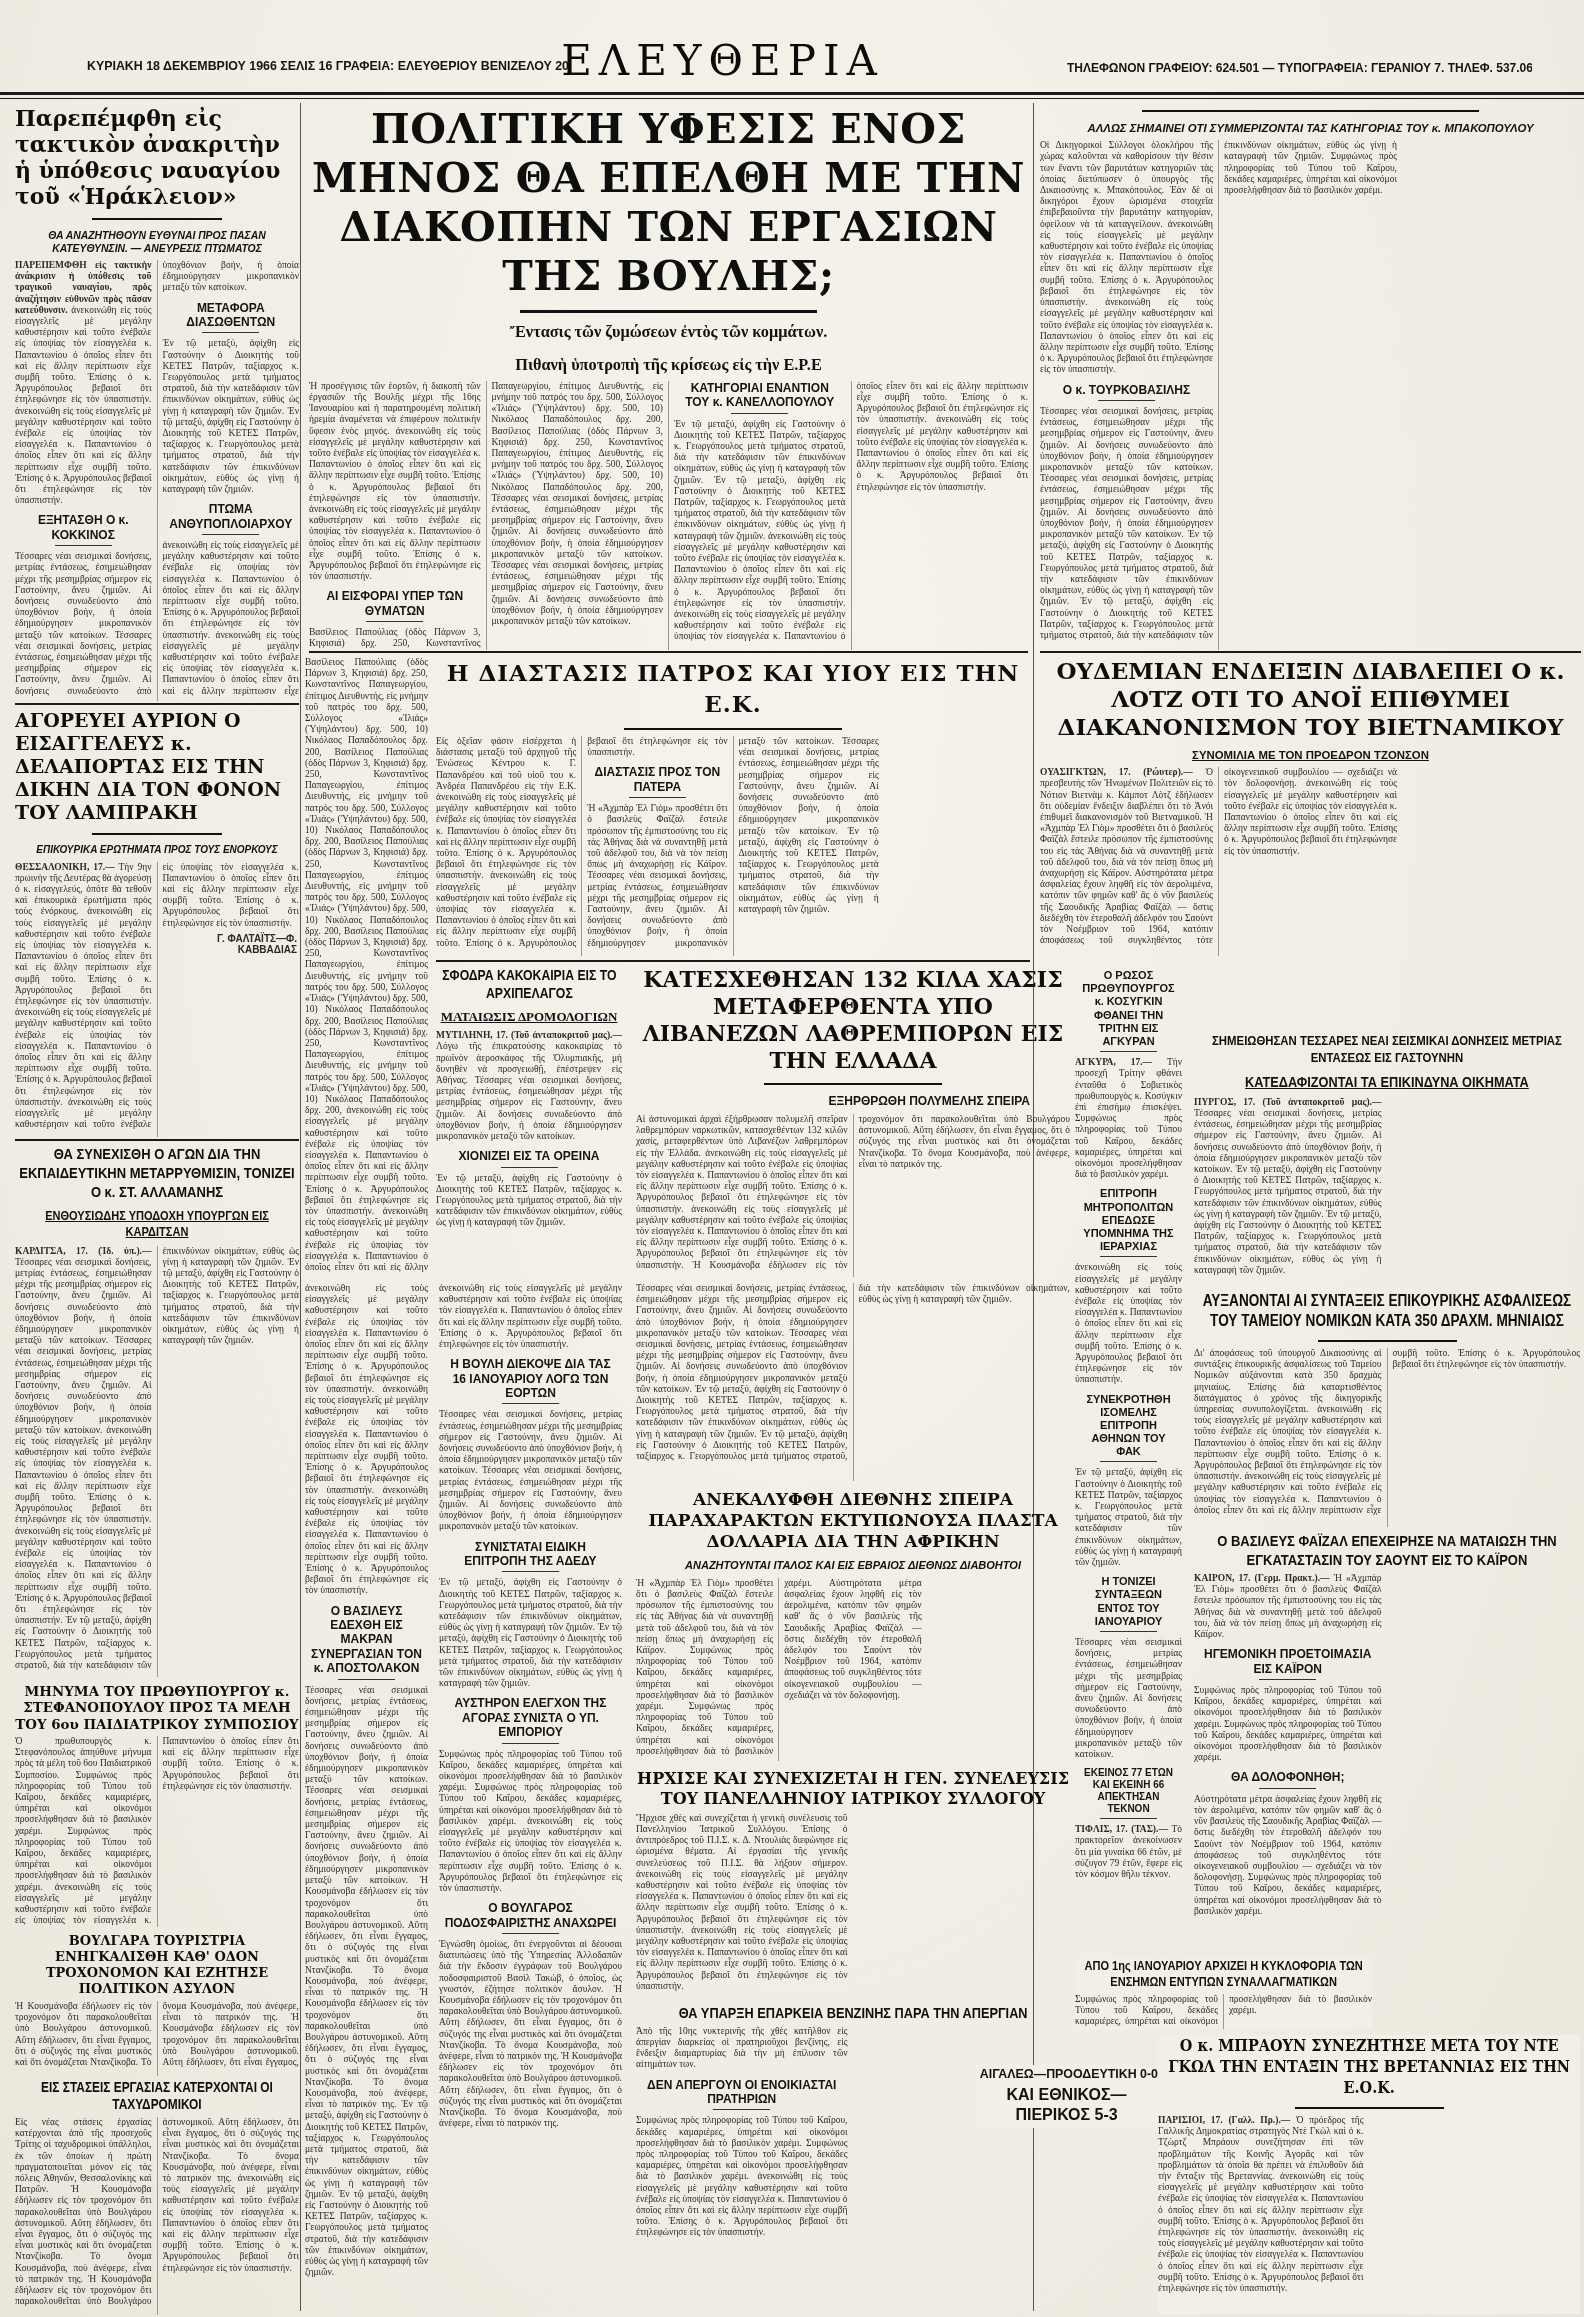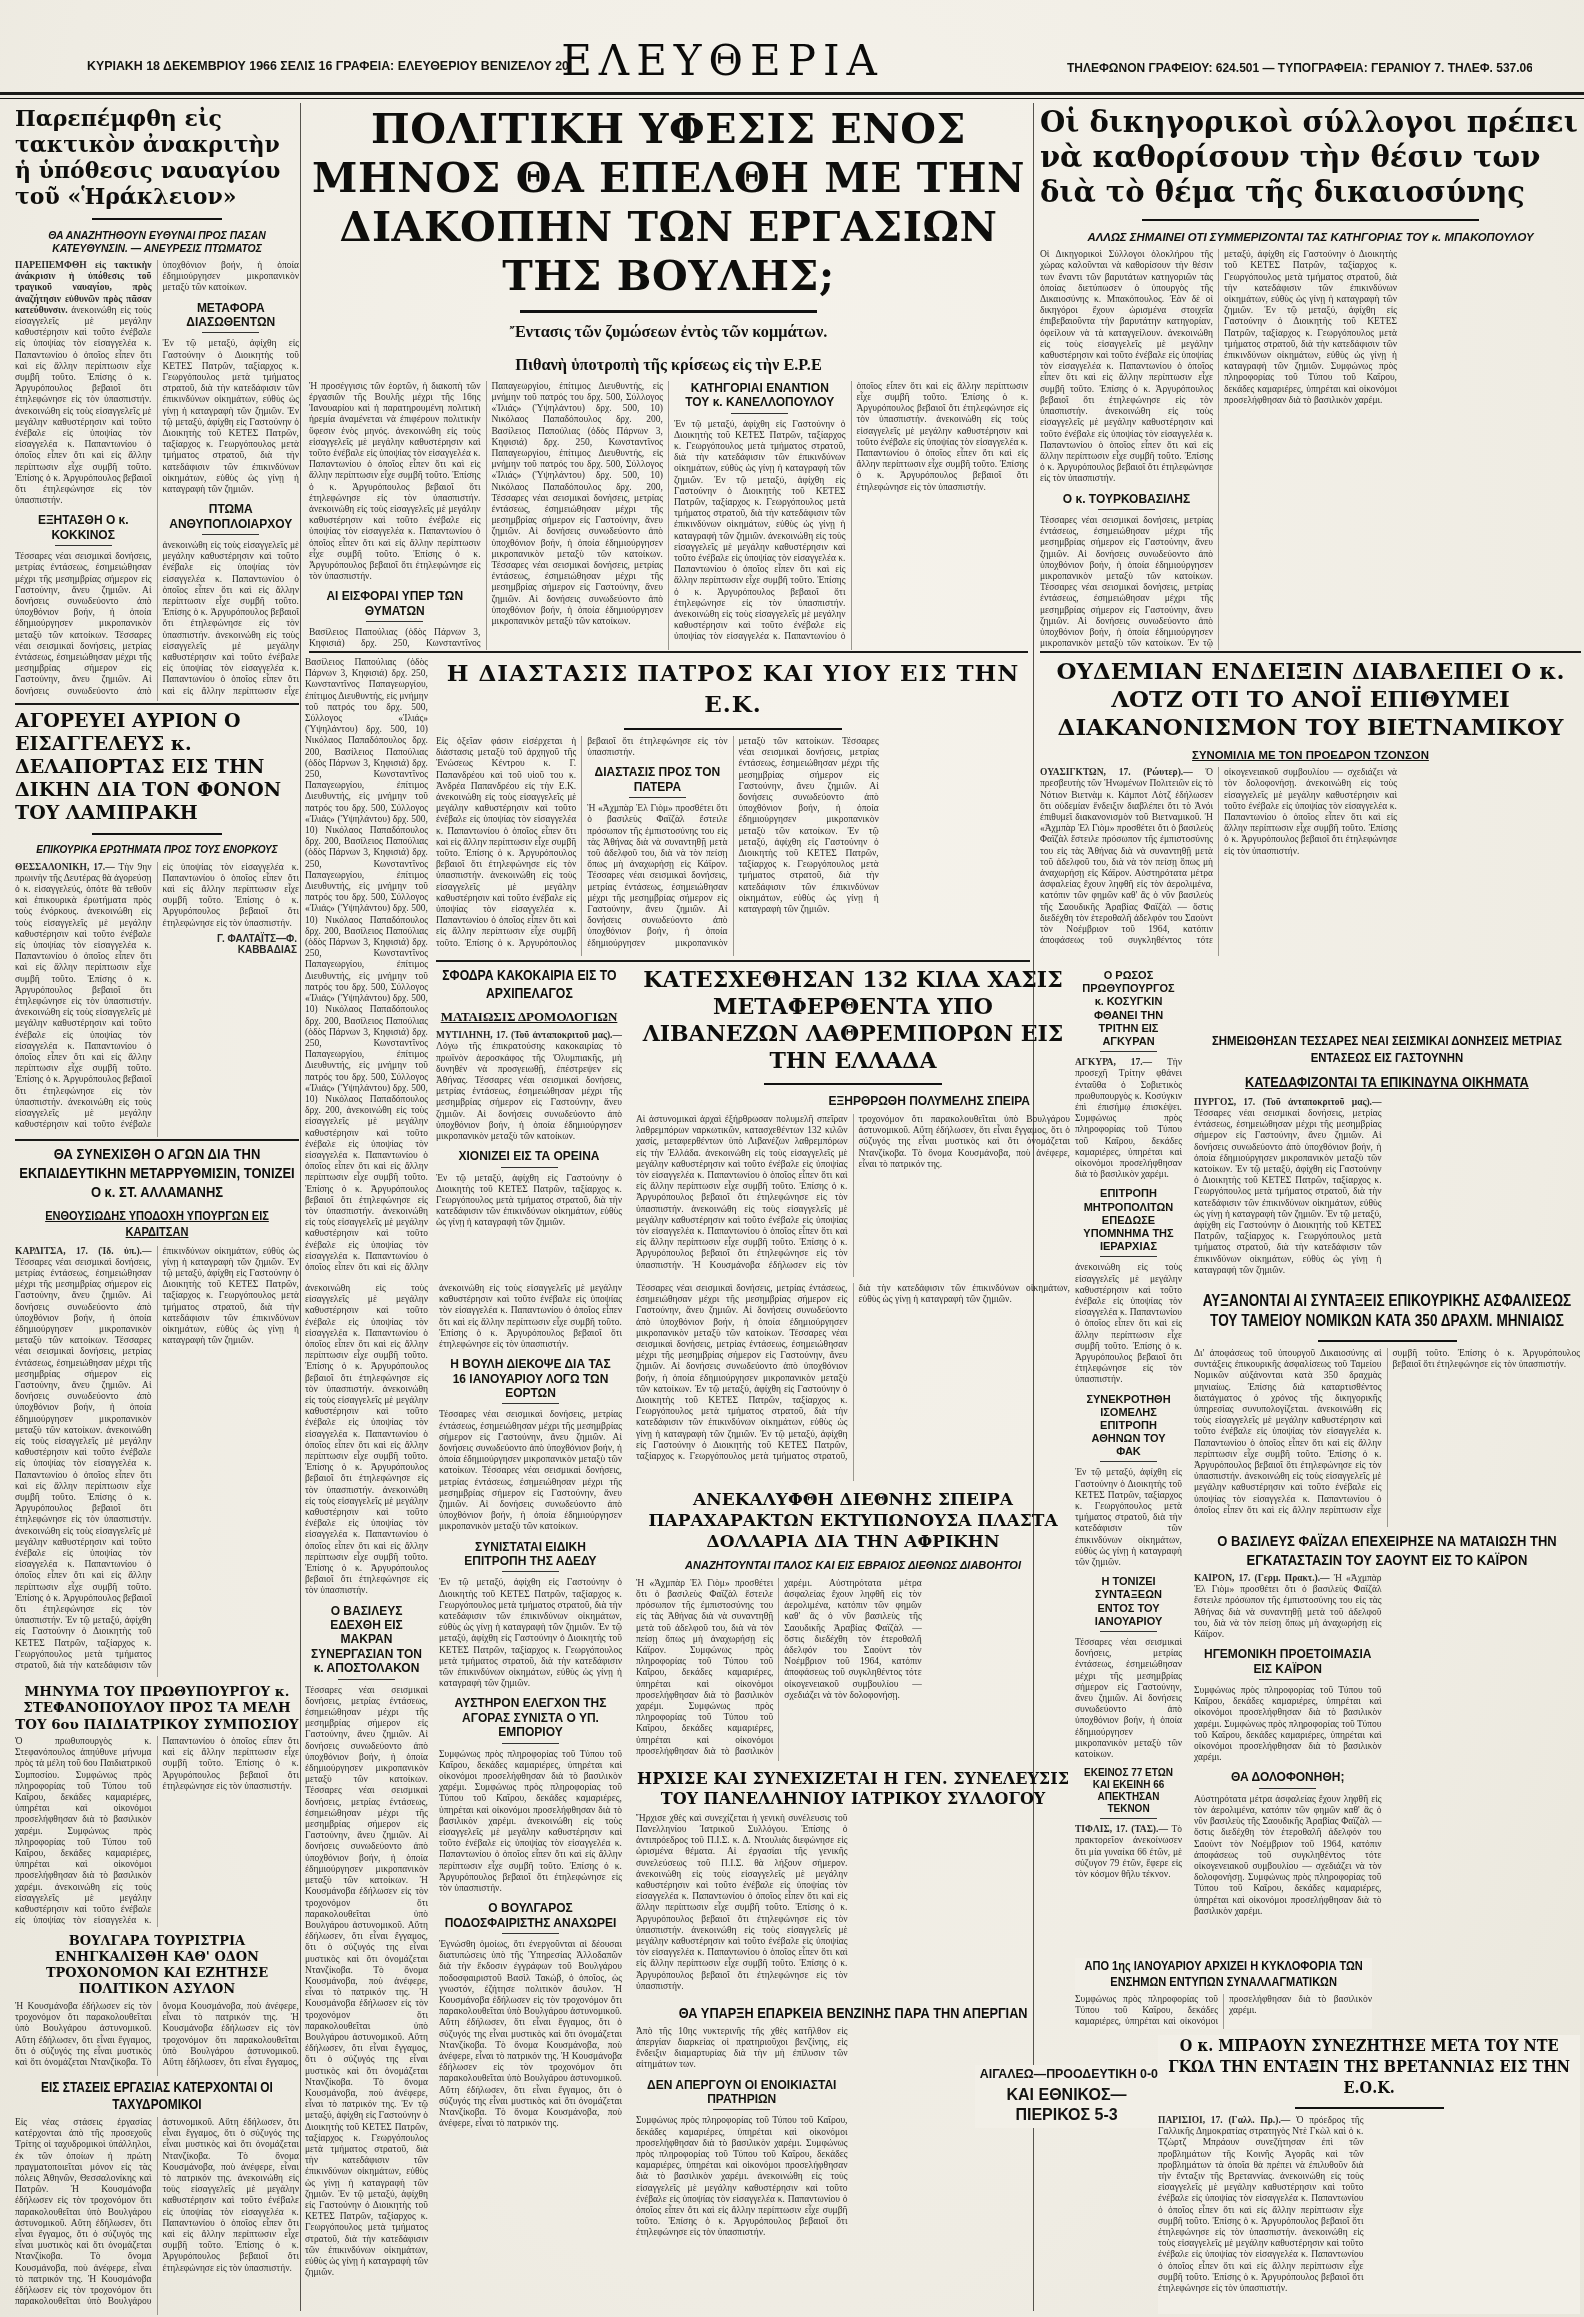--- a/index.html
+++ b/index.html
@@ -227,21 +227,20 @@
       <span>ἀνεκοινώθη εἰς τοὺς εἰσαγγελεῖς μὲ μεγάλην καθυστέρησιν καὶ τοῦτο ἐνέβαλε εἰς ὑποψίας τὸν εἰσαγγελέα κ. Παπαντωνίου ὁ ὁποῖος εἶπεν ὅτι καὶ εἰς ἄλλην περίπτωσιν εἶχε συμβῆ τοῦτο. Ἐπίσης ὁ κ. Ἀργυρόπουλος βεβαιοῖ ὅτι ἐτηλεφώνησε εἰς τὸν ὑπασπιστήν. </span>
     </div>
   </section>
 
   <section class="art" style="left:975px;top:2065px;width:183px;height:63px;background:#f2efe7;z-index:3;align-items:flex-end;">
     <div class="subhead sans" style="font-size:12.4px;margin:2px 0 0;">ΑΙΓΑΛΕΩ—ΠΡΟΟΔΕΥΤΙΚΗ 0-0</div>
     <div class="subhead sans" style="font-size:16px;margin:2px 16px 0;">ΚΑΙ ΕΘΝΙΚΟΣ—ΠΙΕΡΙΚΟΣ 5-3</div>
   </section>
 
   <section class="art" style="left:1040px;top:105px;width:541px;height:545px;">
-    <h1 class="hl" style="font-size:29px;line-height:35px;">Οἱ δικηγορικοὶ σύλλογοι πρέπει νὰ καθορίσουν τὴν θέσιν των διὰ τὸ θέμα τῆς δικαιοσύνης</h1>
     <hr class="hdrule" style="width:337px;">
     <div class="subhead sans" style="font-size:11.4px;font-style:italic;">ΑΛΛΩΣ ΣΗΜΑΙΝΕΙ ΟΤΙ ΣΥΜΜΕΡΙΖΟΝΤΑΙ ΤΑΣ ΚΑΤΗΓΟΡΙΑΣ ΤΟΥ κ. ΜΠΑΚΟΠΟΥΛΟΥ</div>
     <div class="body c3">
       <span>Οἱ Δικηγορικοὶ Σύλλογοι ὁλοκλήρου τῆς χώρας καλοῦνται νὰ καθορίσουν τὴν θέσιν των ἔναντι τῶν βαρυτάτων κατηγοριῶν τὰς ὁποίας διετύπωσεν ὁ ὑπουργὸς τῆς Δικαιοσύνης κ. Μπακόπουλος. Ἐὰν δὲ οἱ δικηγόροι ἔχουν ὡρισμένα στοιχεῖα ἐπιβεβαιοῦντα τὴν βαρυτάτην κατηγορίαν, ὀφείλουν νὰ τὰ καταγγείλουν. </span>
       <span>ἀνεκοινώθη εἰς τοὺς εἰσαγγελεῖς μὲ μεγάλην καθυστέρησιν καὶ τοῦτο ἐνέβαλε εἰς ὑποψίας τὸν εἰσαγγελέα κ. Παπαντωνίου ὁ ὁποῖος εἶπεν ὅτι καὶ εἰς ἄλλην περίπτωσιν εἶχε συμβῆ τοῦτο. Ἐπίσης ὁ κ. Ἀργυρόπουλος βεβαιοῖ ὅτι ἐτηλεφώνησε εἰς τὸν ὑπασπιστήν.  ἀνεκοινώθη εἰς τοὺς εἰσαγγελεῖς μὲ μεγάλην καθυστέρησιν καὶ τοῦτο ἐνέβαλε εἰς ὑποψίας τὸν εἰσαγγελέα κ. Παπαντωνίου ὁ ὁποῖος εἶπεν ὅτι καὶ εἰς ἄλλην περίπτωσιν εἶχε συμβῆ τοῦτο. Ἐπίσης ὁ κ. Ἀργυρόπουλος βεβαιοῖ ὅτι ἐτηλεφώνησε εἰς τὸν ὑπασπιστήν.  </span>
       <div class="cross">Ο κ. ΤΟΥΡΚΟΒΑΣΙΛΗΣ</div>
       <span>Τέσσαρες νέαι σεισμικαὶ δονήσεις, μετρίας ἐντάσεως, ἐσημειώθησαν μέχρι τῆς μεσημβρίας σήμερον εἰς Γαστούνην, ἄνευ ζημιῶν. Αἱ δονήσεις συνωδεύοντο ἀπὸ ὑποχθόνιον βοήν, ἡ ὁποία ἐδημιούργησεν μικροπανικὸν μεταξὺ τῶν κατοίκων.  Τέσσαρες νέαι σεισμικαὶ δονήσεις, μετρίας ἐντάσεως, ἐσημειώθησαν μέχρι τῆς μεσημβρίας σήμερον εἰς Γαστούνην, ἄνευ ζημιῶν. Αἱ δονήσεις συνωδεύοντο ἀπὸ ὑποχθόνιον βοήν, ἡ ὁποία ἐδημιούργησεν μικροπανικὸν μεταξὺ τῶν κατοίκων.  </span>
       <span>Ἐν τῷ μεταξύ, ἀφίχθη εἰς Γαστούνην ὁ Διοικητὴς τοῦ ΚΕΤΕΣ Πατρῶν, ταξίαρχος κ. Γεωργόπουλος μετὰ τμήματος στρατοῦ, διὰ τὴν κατεδάφισιν τῶν ἐπικινδύνων οἰκημάτων, εὐθὺς ὡς γίνῃ ἡ καταγραφὴ τῶν ζημιῶν.  Ἐν τῷ μεταξύ, ἀφίχθη εἰς Γαστούνην ὁ Διοικητὴς τοῦ ΚΕΤΕΣ Πατρῶν, ταξίαρχος κ. Γεωργόπουλος μετὰ τμήματος στρατοῦ, διὰ τὴν κατεδάφισιν τῶν ἐπικινδύνων οἰκημάτων, εὐθὺς ὡς γίνῃ ἡ καταγραφὴ τῶν ζημιῶν.  </span>
       <span>Συμφώνως πρὸς πληροφορίας τοῦ Τύπου τοῦ Καΐρου, δεκάδες καμαριέρες, ὑπηρέται καὶ οἰκονόμοι προσελήφθησαν διὰ τὸ βασιλικὸν χαρέμι. </span>
     </div>

